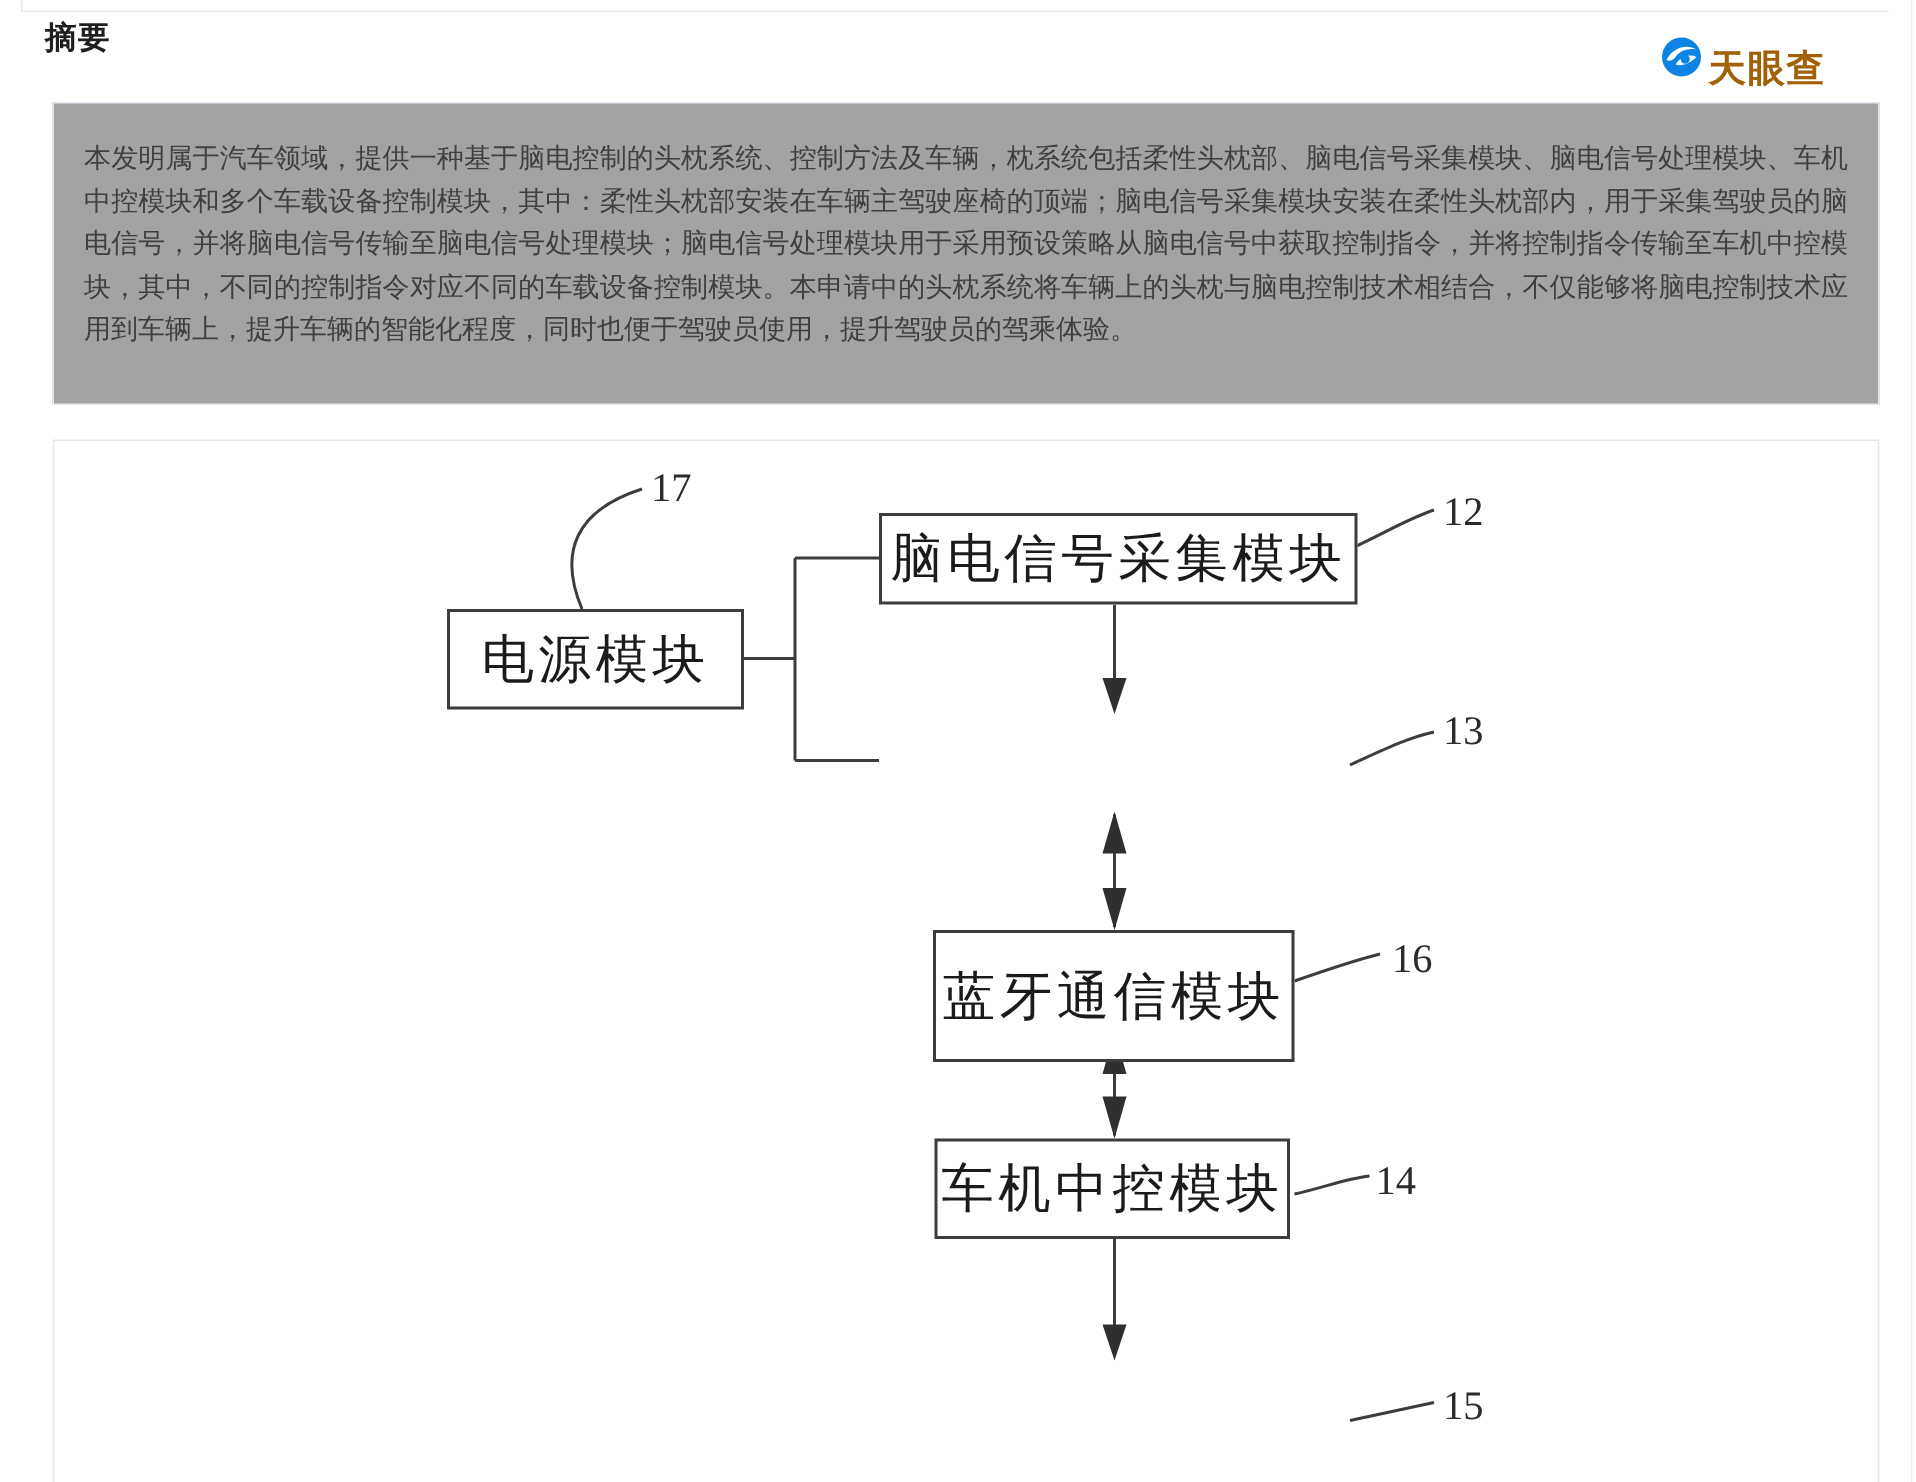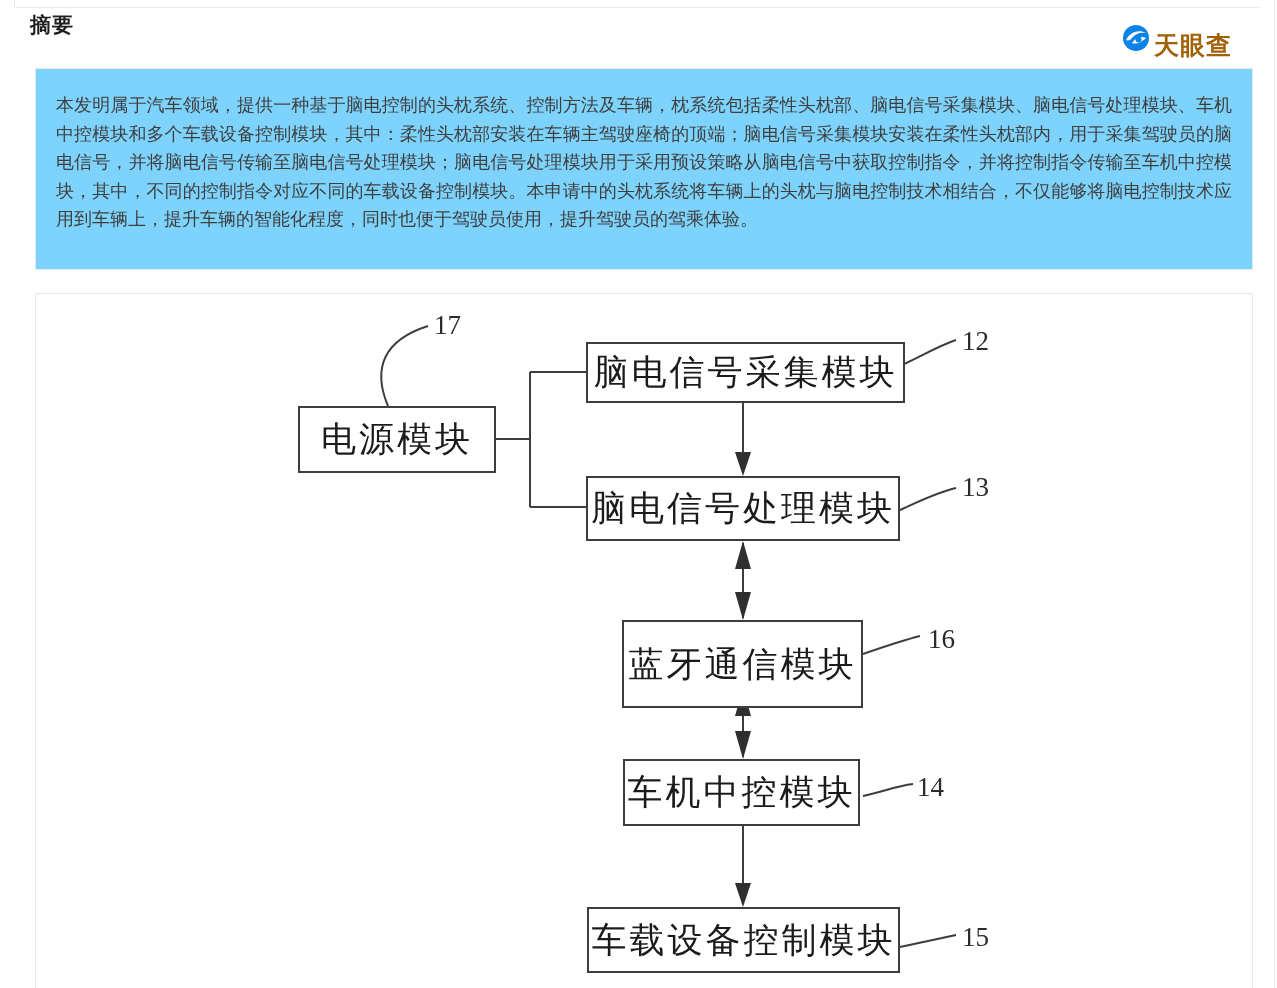--- a/index.html
+++ b/index.html
@@ -7,35 +7,35 @@
     width: 1277px; height: 988px;
     background: #ffffff;
     overflow: hidden;
     font-family: "Liberation Sans", "DejaVu Sans", sans-serif;
     position: relative;
   }
   .top-divider { position: absolute; left: 14px; top: 7px; width: 1245px; height: 1px; background: #e9e9e9; }
   .top-left-stub { position: absolute; left: 14px; top: 0; width: 1px; height: 7px; background: #e9e9e9; }
   .page-right-border { position: absolute; left: 1274px; top: 0; width: 1px; height: 988px; background: #ededed; }
 
-  .header { position: absolute; left: 30px; top: 11px; right: 18px; height: 36px; }
+  .header { position: absolute; left: 30px; top: 11px; right: 33px; height: 36px; }
   .page-title {
     position: absolute; left: 0; top: 0;
     font-size: 21px; font-weight: bold; color: #1f1f1f;
     letter-spacing: 1px;
   }
   .logo { position: absolute; right: 27px; top: 2px; display: flex; align-items: center; gap: 4px; cursor: pointer; }
   .logo-icon { width: 28px; height: 28px; display: block; }
   .logo-text { font-size: 25px; font-weight: bold; color: #a16207; letter-spacing: 1px; margin-top: 16px; }
 
   .abstract-card {
     position: absolute; left: 35px; top: 68px;
     width: 1218px; height: 202px;
     border: 1px solid #e3e9f1;
-    background: #7dd3fc;
+    background: #a3a3a3;
     padding: 22px 20px;
   }
   .abstract-text {
     font-size: 18px; line-height: 28.5px; color: #3f3f3f;
     text-align: justify;
   }
 
   .figure-card {
     position: absolute; left: 35px; top: 293px;
     width: 1218px; height: 740px;
@@ -136,18 +136,16 @@
       <text class="ref-label" x="398" y="40">17</text>
       <text class="ref-label" x="926" y="56">12</text>
       <text class="ref-label" x="926" y="202">13</text>
       <text class="ref-label" x="892" y="354">16</text>
       <text class="ref-label" x="881" y="502">14</text>
       <text class="ref-label" x="926" y="652">15</text>
     </svg>
 
     <div class="fig-box box-power">电源模块</div>
     <div class="fig-box box-acq">脑电信号采集模块</div>
-    <div class="fig-box box-proc">脑电信号处理模块</div>
     <div class="fig-box box-bt">蓝牙通信模块</div>
     <div class="fig-box box-head">车机中控模块</div>
-    <div class="fig-box box-device">车载设备控制模块</div>
   </div>
 </div>
 
 </body></html>

